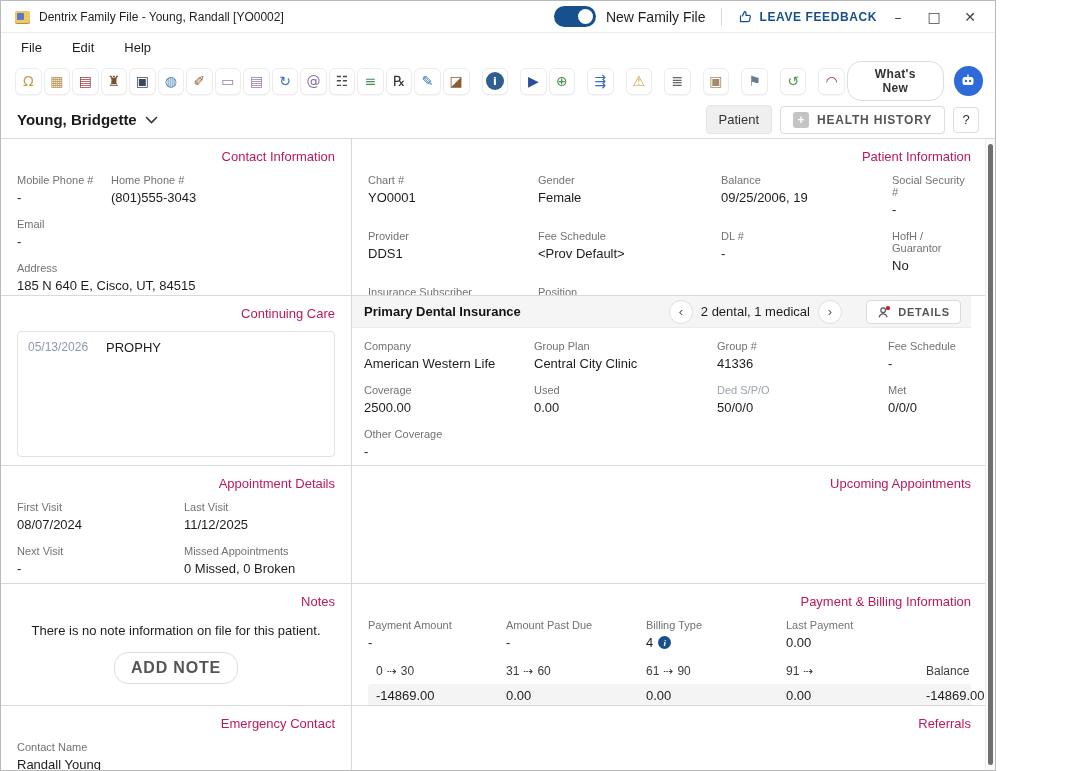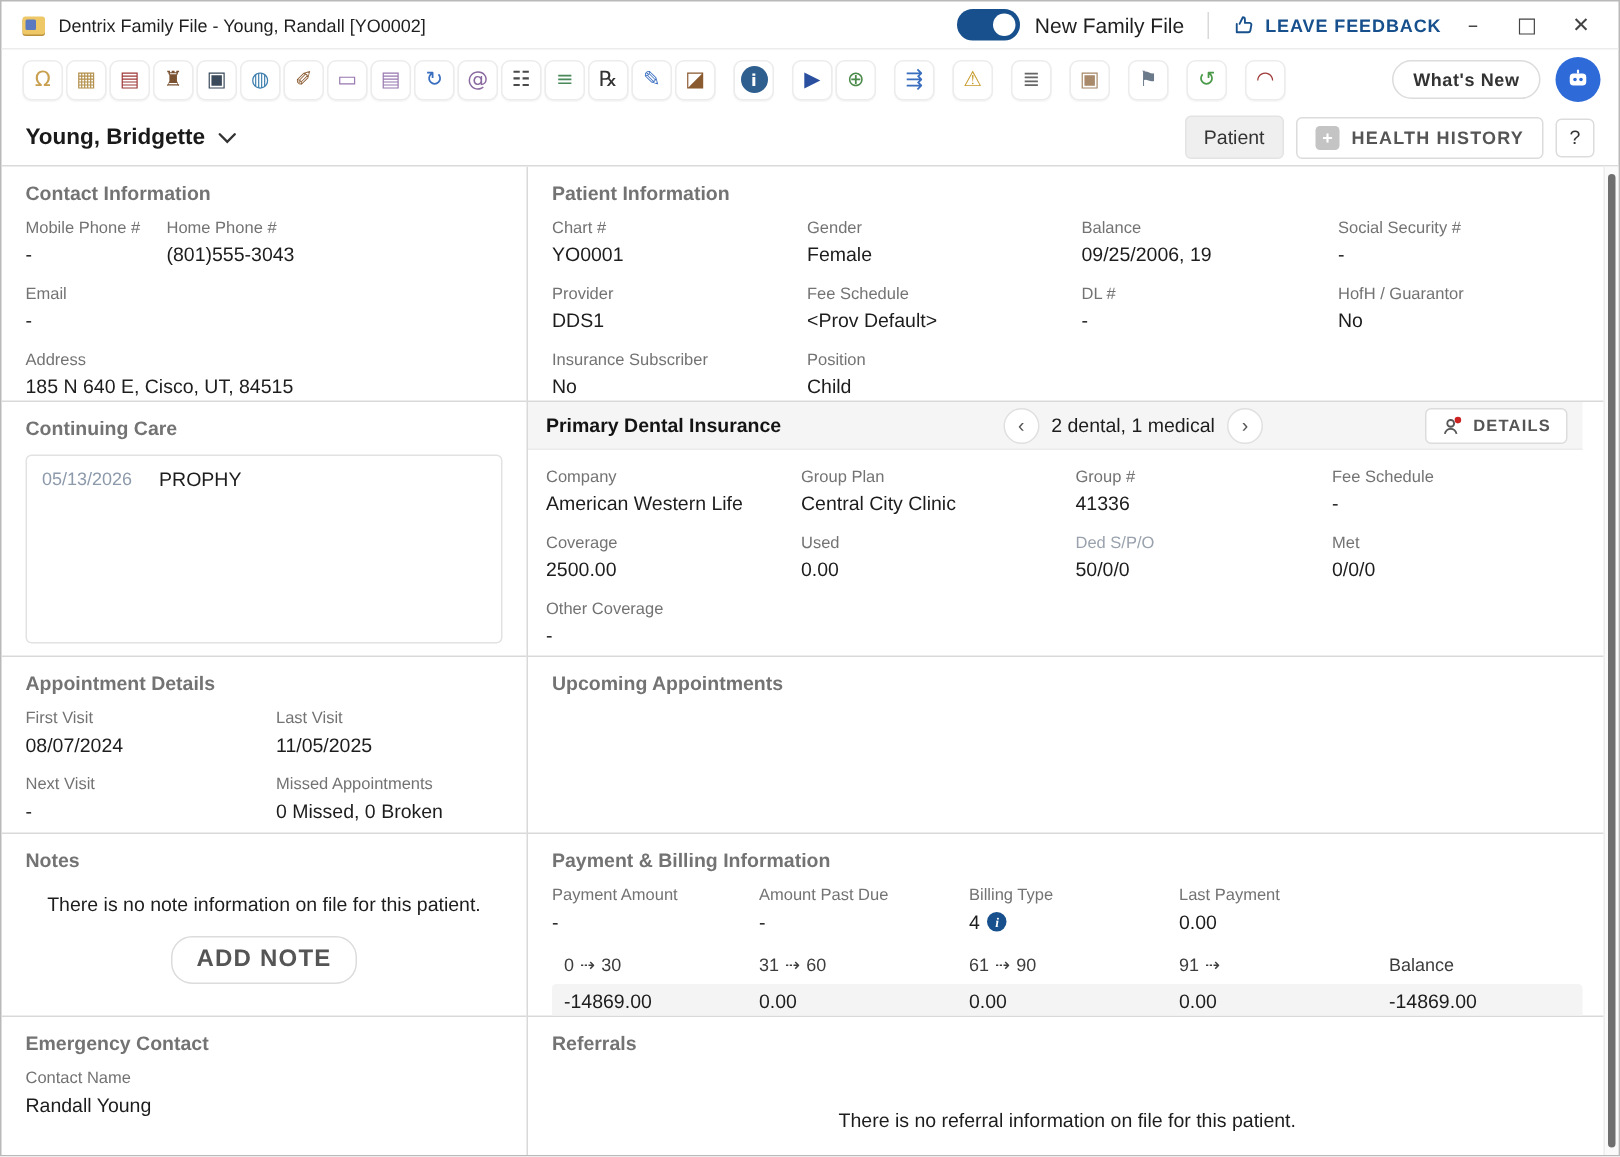--- a/index.html
+++ b/index.html
@@ -1,18 +1,18 @@
 <!DOCTYPE html>
 <html><head>
 <meta charset="utf-8">
 <style>
   * { margin:0; padding:0; box-sizing:border-box; }
   html,body { width:1080px; height:771px; }
   body { font-family:"Liberation Sans", sans-serif; background:#fff; color:#212121; overflow:hidden; }
-  .window { width:1080px; height:771px; border:1px solid #b9b9b9; background:#fff; display:flex; flex-direction:column; }
+  .window { width:996px; height:771px; border:1px solid #b9b9b9; background:#fff; display:flex; flex-direction:column; }
 
   
   .titlebar { height:32px; display:flex; align-items:center; padding:0 10px 0 14px; border-bottom:1px solid #ececec; flex:0 0 auto; }
   .app-icon { width:15px; height:12px; background:#eec766; border-radius:2px; position:relative; box-shadow:0 1px 0 #b9913d; }
   .app-icon::after { content:""; position:absolute; left:2px; top:2px; width:7px; height:7px; background:#5a79c0; border-radius:1px; }
   .titlebar .title { font-size:12px; color:#1f1f1f; margin-left:9px; }
   .titlebar .spacer { flex:1; }
   .toggle { width:42px; height:21px; border-radius:11px; background:#17508c; position:relative; cursor:pointer; }
   .toggle .knob { position:absolute; right:3px; top:3px; width:15px; height:15px; border-radius:50%; background:#fff; }
   .toggle-label { font-size:14px; color:#1f1f1f; margin-left:10px; }
@@ -43,21 +43,21 @@
   .hh-pill { background:#fff; border:1px solid #dcdcdc; border-radius:4px; padding:5px 12px; display:flex; align-items:center; gap:8px; cursor:pointer; }
   .hh-plus { width:16px; height:16px; border-radius:3px; background:#c4c4c4; color:#fff; font-weight:bold; font-size:12px; display:flex; align-items:center; justify-content:center; }
   .hh-label { font-size:12px; font-weight:bold; letter-spacing:0.8px; color:#555; }
   .help-btn { width:26px; height:26px; border:1px solid #dcdcdc; border-radius:4px; background:#fff; font-size:13px; color:#333; display:flex; align-items:center; justify-content:center; cursor:pointer; }
 
   
   .content { flex:1; position:relative; display:grid; grid-template-columns:350px 1fr; grid-template-rows:157px 170px 118px 122px 1fr; overflow:hidden; }
   .cell { border-bottom:1px solid #d9d9d9; padding:10px 16px 0 16px; overflow:hidden; }
   .cell.right { border-left:1px solid #d9d9d9; padding-right:24px; }
   .cell.last { border-bottom:none; }
-  .sec-title { font-size:13px; font-weight:bold; color:#737373; margin-bottom:10px; }
+  .sec-title { font-size:13px; font-weight:normal; color:#be185d; margin-bottom:10px;text-align:right; }
   .flabel { font-size:11px; color:#737373; margin-bottom:4px; }
   .fvalue { font-size:13px; color:#1d1d1d; }
 
   
   .ci-grid { display:grid; grid-template-columns:94px 1fr; row-gap:13px; }
   .ci-grid .full { grid-column:1 / span 2; }
 
   
   .pi-grid { display:grid; grid-template-columns:170px 183px 171px 1fr; row-gap:13px; }
 
@@ -127,20 +127,25 @@
             <path d="M4 11v9h3M7 11l3.5-7c1.2 0 2.2.9 2.2 2.3V10h5c1.2 0 2.1 1.1 1.9 2.2l-1.1 5.9c-.2 1.1-1.1 1.9-2.2 1.9H7"></path>
           </svg>
         </span>
       <span class="feedback-label">LEAVE FEEDBACK</span>
     </span>
     <span class="win-btn">–</span>
     <span class="win-btn">□</span>
     <span class="win-btn">✕</span>
   </div>
 
+  <div class="menubar">
+    <span class="menu-item">File</span>
+    <span class="menu-item">Edit</span>
+    <span class="menu-item">Help</span>
+  </div>
 
   <div class="toolbar">
     <button class="tbtn">
         <i class="tico" style="color:#c9a050">Ω</i>
       </button>
     <button class="tbtn">
         <i class="tico" style="color:#b5924f">▦</i>
       </button>
     <button class="tbtn">
         <i class="tico" style="color:#a03a3a">▤</i>
@@ -383,21 +388,21 @@
 
     <div class="cell">
       <div class="sec-title">Appointment Details</div>
       <div class="two-col">
         <div>
           <div class="flabel">First Visit</div>
           <div class="fvalue">08/07/2024</div>
         </div>
         <div>
           <div class="flabel">Last Visit</div>
-          <div class="fvalue">11/05/2025</div>
+          <div class="fvalue">11/12/2025</div>
         </div>
         <div>
           <div class="flabel">Next Visit</div>
           <div class="fvalue">-</div>
         </div>
         <div>
           <div class="flabel">Missed Appointments</div>
           <div class="fvalue">0 Missed, 0 Broken</div>
         </div>
       </div>

